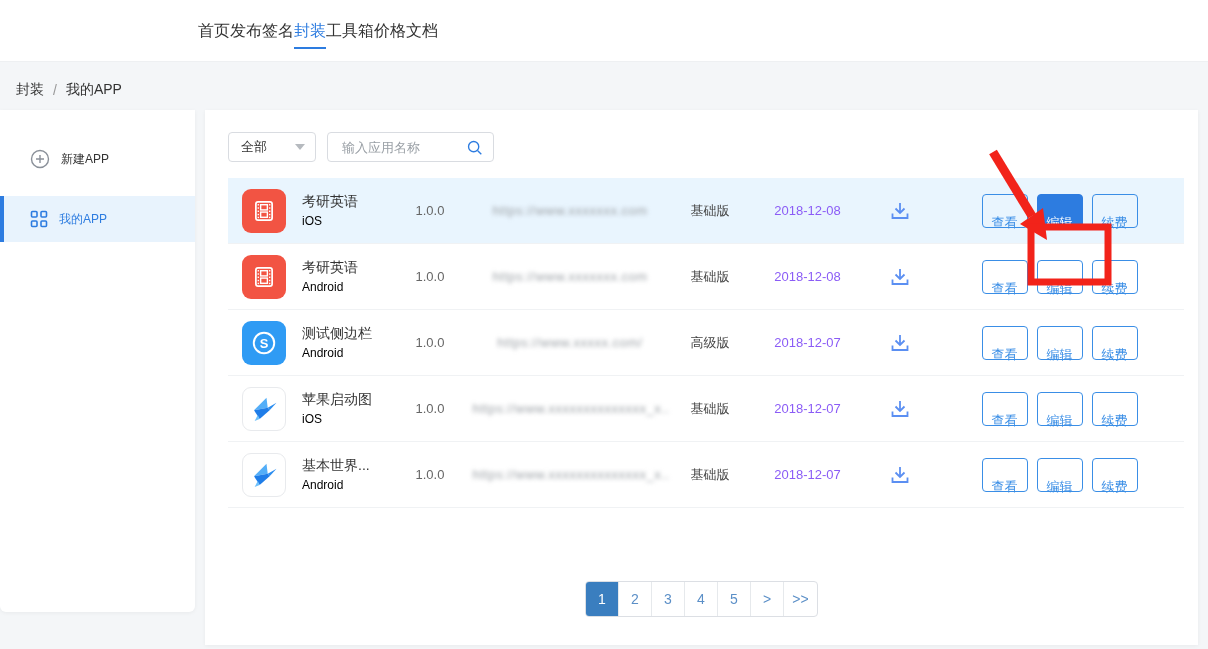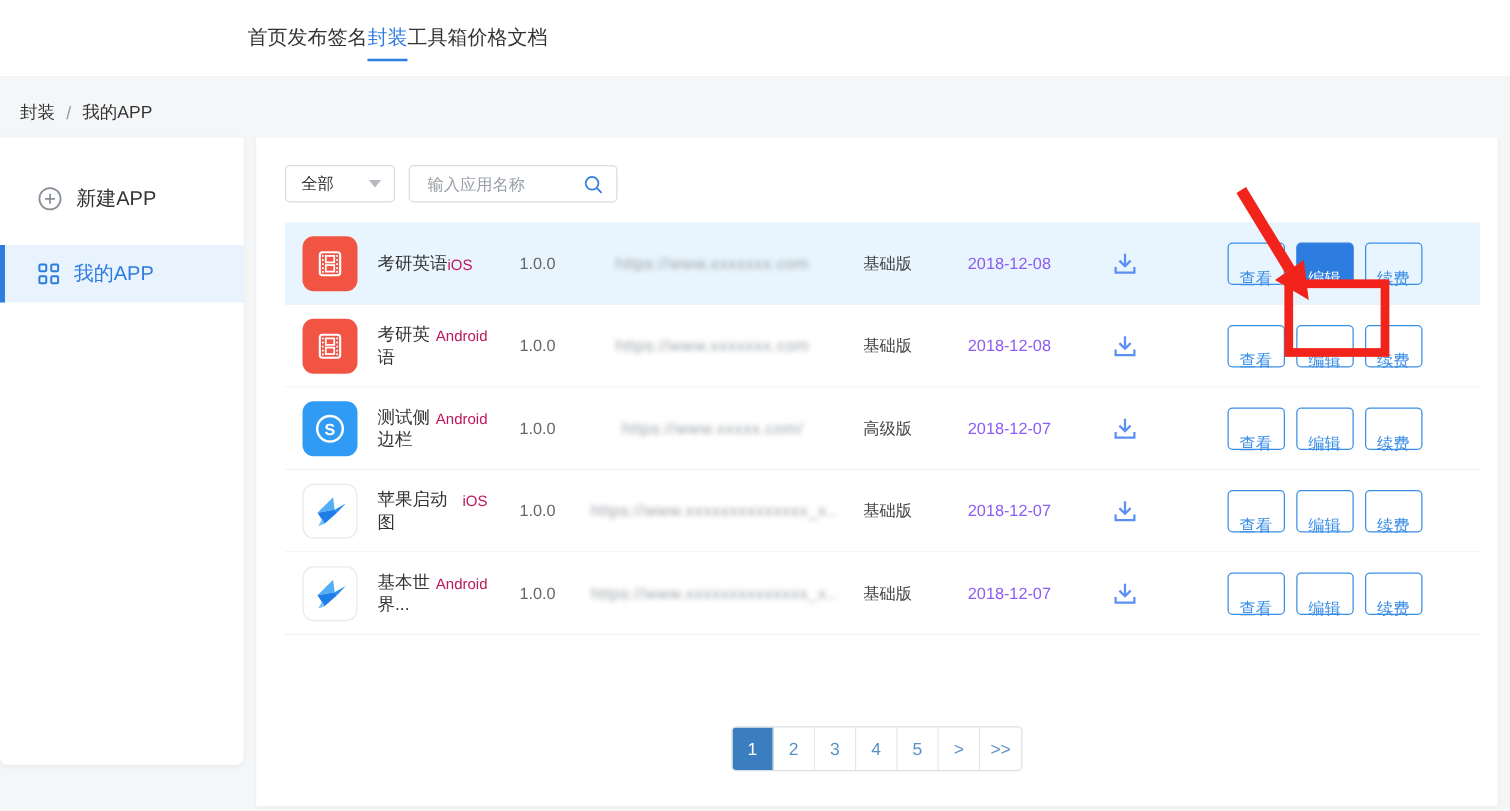--- a/index.html
+++ b/index.html
@@ -11,21 +11,21 @@
   .navitem{font-size:16px;color:#333;cursor:pointer;position:relative;line-height:62px;height:62px;white-space:nowrap}
   .navitem.active{color:#2d7ce0}
   .navitem.active::after{content:"";position:absolute;left:0;right:0;bottom:13px;height:2px;background:#2d7ce0}
 
   
   .breadcrumb{position:absolute;top:81px;left:16px;font-size:14px;color:#333;display:flex;gap:9px;align-items:center}
   .crumb-sep{color:#999}
 
   
   .sidebar{position:absolute;left:0;top:110px;width:195px;height:502px;background:#fff;border-radius:0 0 6px 6px;box-shadow:0 1px 4px rgba(0,0,0,.05)}
-  .sideitem{display:flex;align-items:center;gap:11px;padding-left:30px;height:50px;font-size:16px;color:#333;cursor:pointer}
+  .sideitem{display:flex;align-items:center;gap:11px;padding-left:30px;height:50px;font-size:12px;color:#333;cursor:pointer}
   .sideitem.first{margin-top:20px;height:58px}
   .sideitem.active{background:#e8f3fd;color:#2d7ce0;border-left:4px solid #2d7ce0;padding-left:26px;height:46px;margin-top:8px}
   .sideitem .sicon{display:flex;align-items:center}
 
   
   .main{position:absolute;left:205px;top:110px;width:993px;height:535px;background:#fff;box-shadow:0 1px 4px rgba(0,0,0,.05)}
   .toolbar{position:absolute;left:23px;top:22px;display:flex;gap:11px}
   .select{width:88px;height:30px;border:1px solid #d9dce1;border-radius:4px;display:flex;align-items:center;justify-content:space-between;padding:0 10px 0 12px;font-size:13px;color:#333;cursor:pointer;background:#fff}
   .caret{width:0;height:0;border-left:5px solid transparent;border-right:5px solid transparent;border-top:6px solid #b6babf}
   .search{width:167px;height:30px;border:1px solid #d9dce1;border-radius:4px;display:flex;align-items:center;padding:0 10px 0 12px;background:#fff}
@@ -42,23 +42,23 @@
   .c2{width:80px;color:#666}
   .c3{width:200px}
   .c4{width:80px;color:#444}
   .c5{width:115px;color:#8b5cf6}
   .c6{width:70px}
   .c7{width:249px;gap:9px}
   .appicon{width:44px;height:44px;border-radius:9px;display:flex;align-items:center;justify-content:center;flex:none}
   .appicon.film{background:#f25443}
   .appicon.scircle{background:#2f9bf4}
   .appicon.bird{background:#fff;border:1px solid #e8eaed}
-  .nameblock{display:flex;}
+  .nameblock{display:flex;flex-direction:column}
   .appname{font-size:14px;color:#333}
-  .platform{font-size:12px;color:#be185d;margin-top:3px}
+  .platform{font-size:12px;color:#000000;margin-top:3px}
   .blur{filter:blur(2.3px);color:#9ea3a8;font-size:13px;letter-spacing:.5px;white-space:nowrap;max-width:195px;overflow:hidden}
   .dl{cursor:pointer;display:flex}
   .abtn{height:26px;min-width:46px;padding:16px 8px;border:1px solid #3a8ee6;border-radius:4px;background:transparent;color:#3a8ee6;font-size:13px;font-family:inherit;cursor:pointer;line-height:23px}
   .abtn.solid{background:#2d7ce0;border-color:#2d7ce0;color:#fff}
 
   
   .pagination{position:absolute;left:380px;top:471px;display:flex;border:1px solid #dcdfe4;border-radius:4px;overflow:hidden;height:36px;background:#fff}
   .page{width:33px;text-align:center;line-height:34px;font-size:14px;color:#5b8fc7;cursor:pointer;border-right:1px solid #e6e9ec}
   .page:last-child{border-right:0}
   .page.active{background:#3a7ebf;color:#fff}

